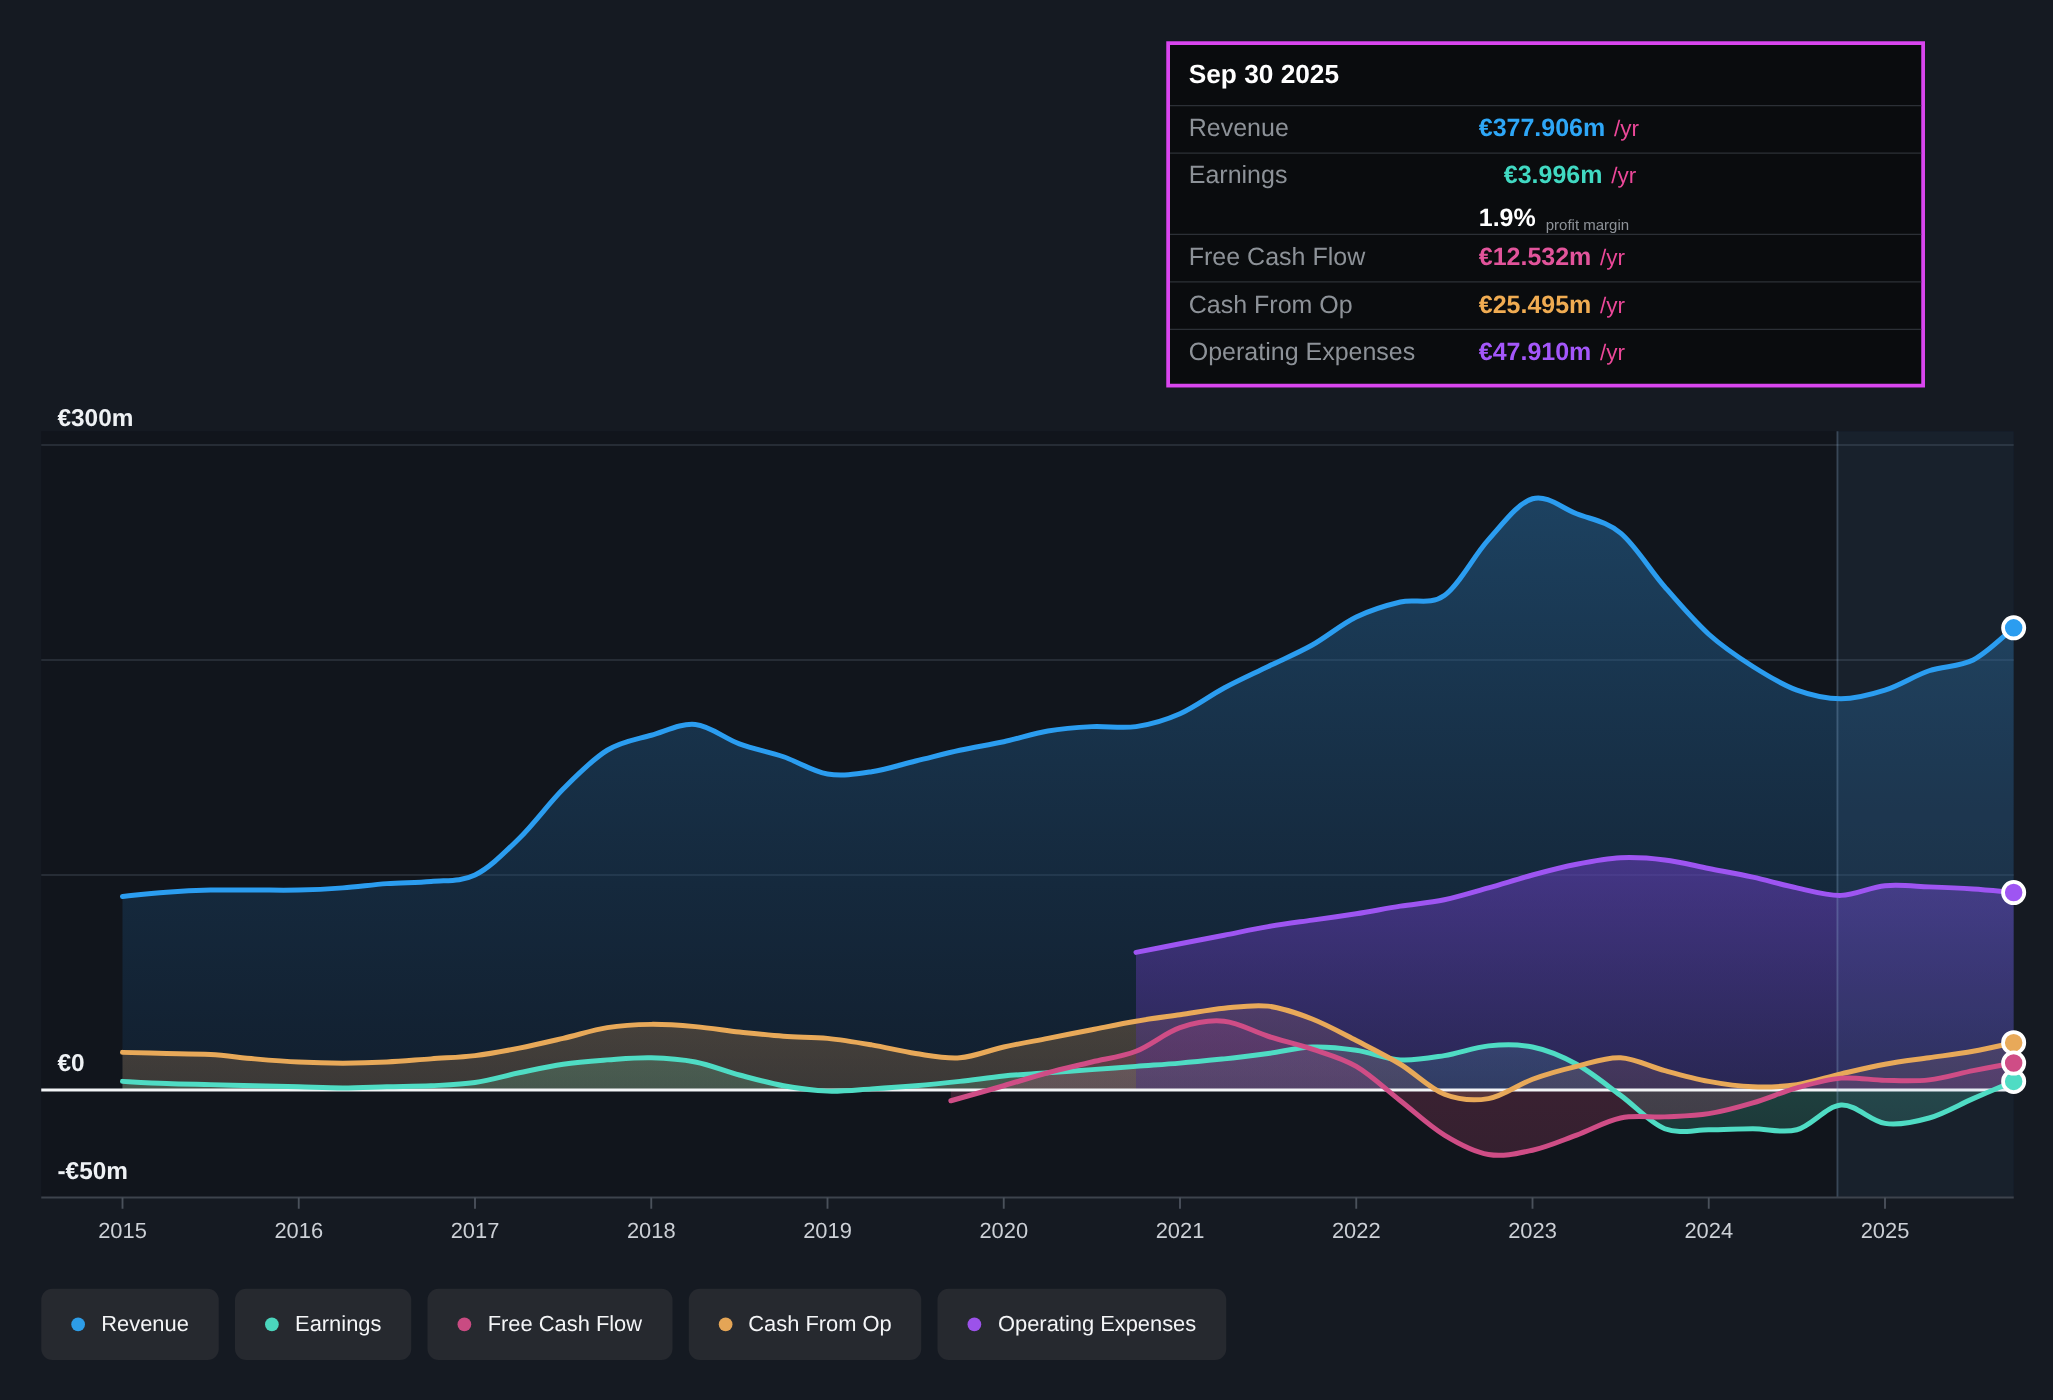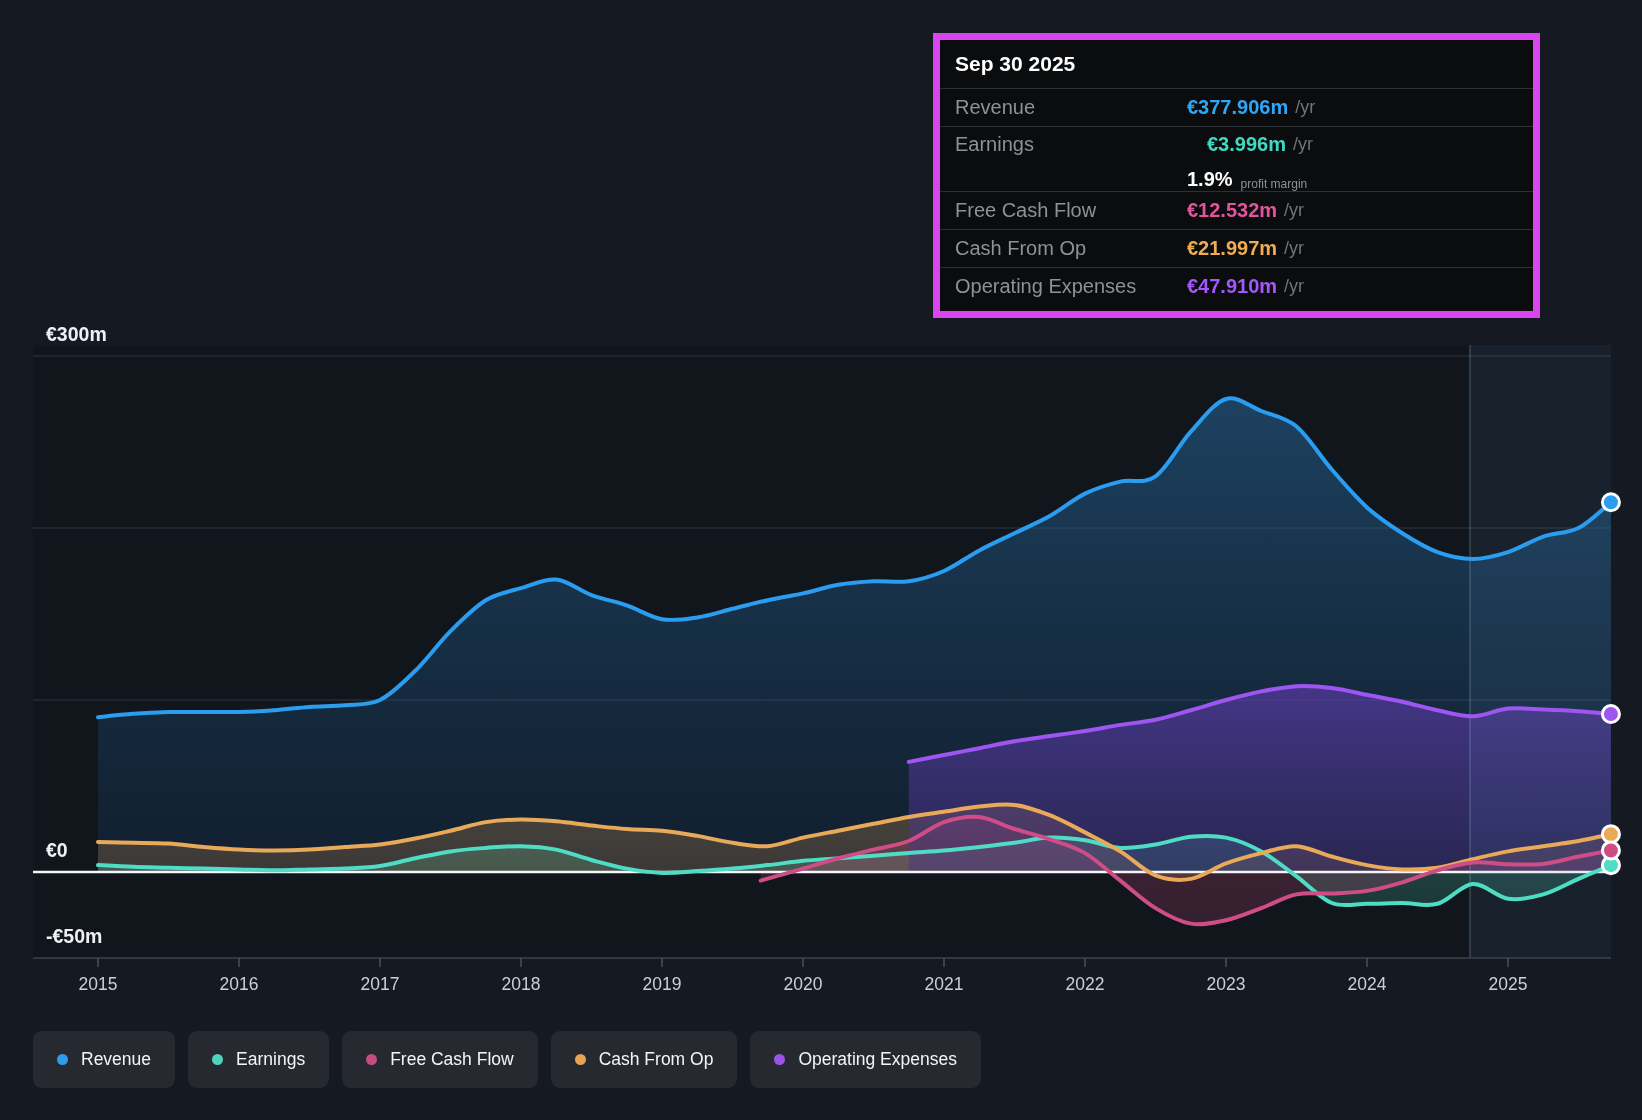--- a/index.html
+++ b/index.html
@@ -7,38 +7,38 @@
     width:1642px;height:1120px;position:relative;overflow:hidden;
     background:#151a22;
     font-family:"Liberation Sans", sans-serif;
   }
   #chart-svg{position:absolute;left:0;top:0;}
   svg text{font-family:"Liberation Sans", sans-serif;}
 
   
   .tooltip{
     position:absolute;left:933px;top:33px;width:607px;box-sizing:border-box;
-    background:#0a0c0e;border:7px solid #d946ef;
+    background:#0a0c0e;border:3px solid #d946ef;
     padding:0 0 6px 0;z-index:5;
   }
   .tooltip .tt-title{
     height:48px;display:flex;align-items:center;padding:0 15px;
     color:#ffffff;font-size:21px;font-weight:bold;
   }
   .tt-row{
     display:flex;align-items:center;height:37px;padding:0 15px;
     border-top:1px solid #2c3036;
   }
   .tt-block{border-top:1px solid #2c3036;padding:0 15px;}
   .tt-block .tt-line1{display:flex;align-items:center;height:34px;}
   .tt-block .tt-line2{display:flex;align-items:flex-end;height:30px;}
   .tt-label{width:232px;flex:0 0 232px;color:#8d9298;font-size:20px;}
   .tt-spacer{width:232px;flex:0 0 232px;}
   .tt-value{font-size:20px;font-weight:bold;}
-  .tt-suffix{color:#737373;font-size:18px;margin-left:7px;}
+  .tt-suffix{color:#ec4899;font-size:18px;margin-left:7px;}
   .tt-margin-pct{color:#ffffff;font-size:20px;font-weight:bold;}
   .tt-margin-text{color:#8d9298;font-size:12px;margin-left:8px;}
 
   
   .legend{
     position:absolute;left:33px;top:1031px;display:flex;gap:13px;z-index:5;
   }
   .legend-btn{
     display:flex;align-items:center;gap:13px;height:57px;padding:0 24px;
     background:#26292f;border:none;border-radius:9px;cursor:pointer;
@@ -145,21 +145,21 @@
   </div>
 
   <div class="tt-row">
     <span class="tt-label">Free Cash Flow</span>
     <span class="tt-value" style="color: rgb(226, 84, 155);">€12.532m</span>
     <span class="tt-suffix">/yr</span>
   </div>
 
   <div class="tt-row">
     <span class="tt-label">Cash From Op</span>
-    <span class="tt-value" style="color: rgb(240, 172, 82);">€21.997m</span>
+    <span class="tt-value" style="color: rgb(240, 172, 82);">€25.495m</span>
     <span class="tt-suffix">/yr</span>
   </div>
 
   <div class="tt-row">
     <span class="tt-label">Operating Expenses</span>
     <span class="tt-value" style="color: rgb(164, 87, 250);">€47.910m</span>
     <span class="tt-suffix">/yr</span>
   </div>
 </div>
 

